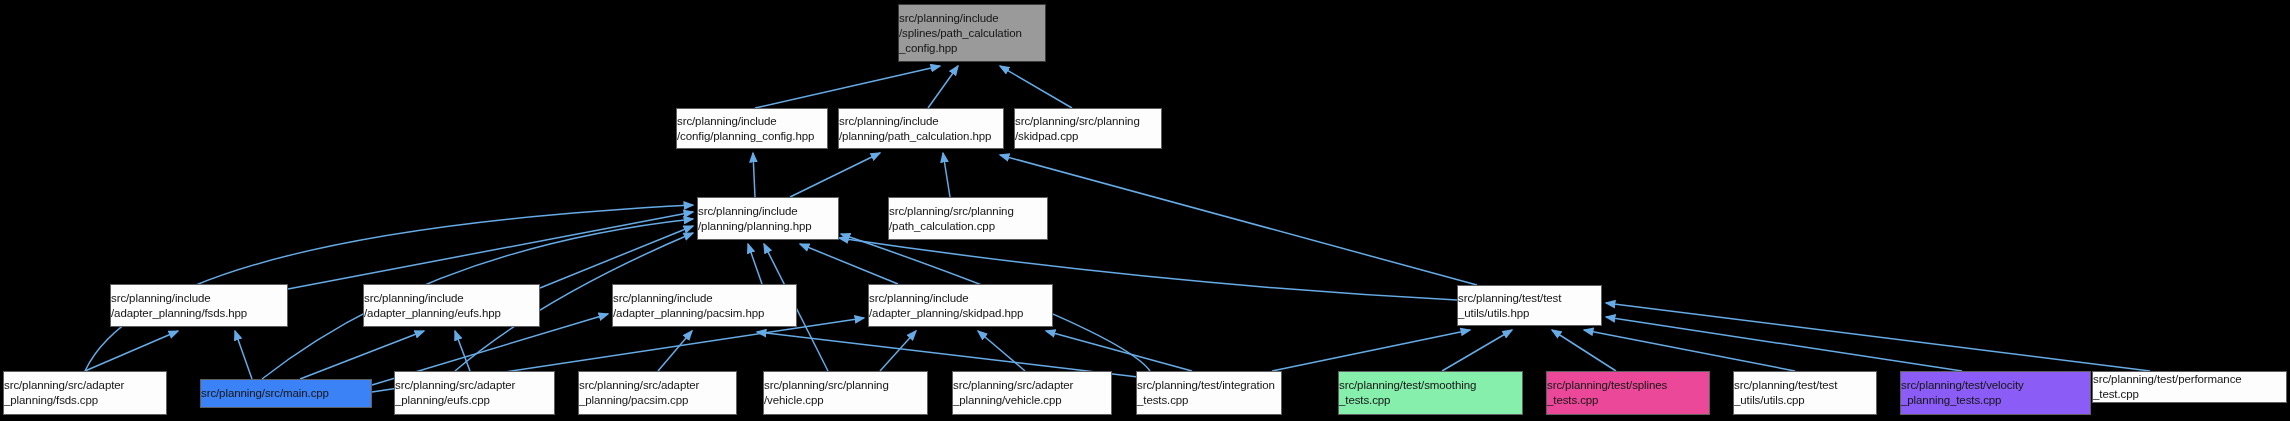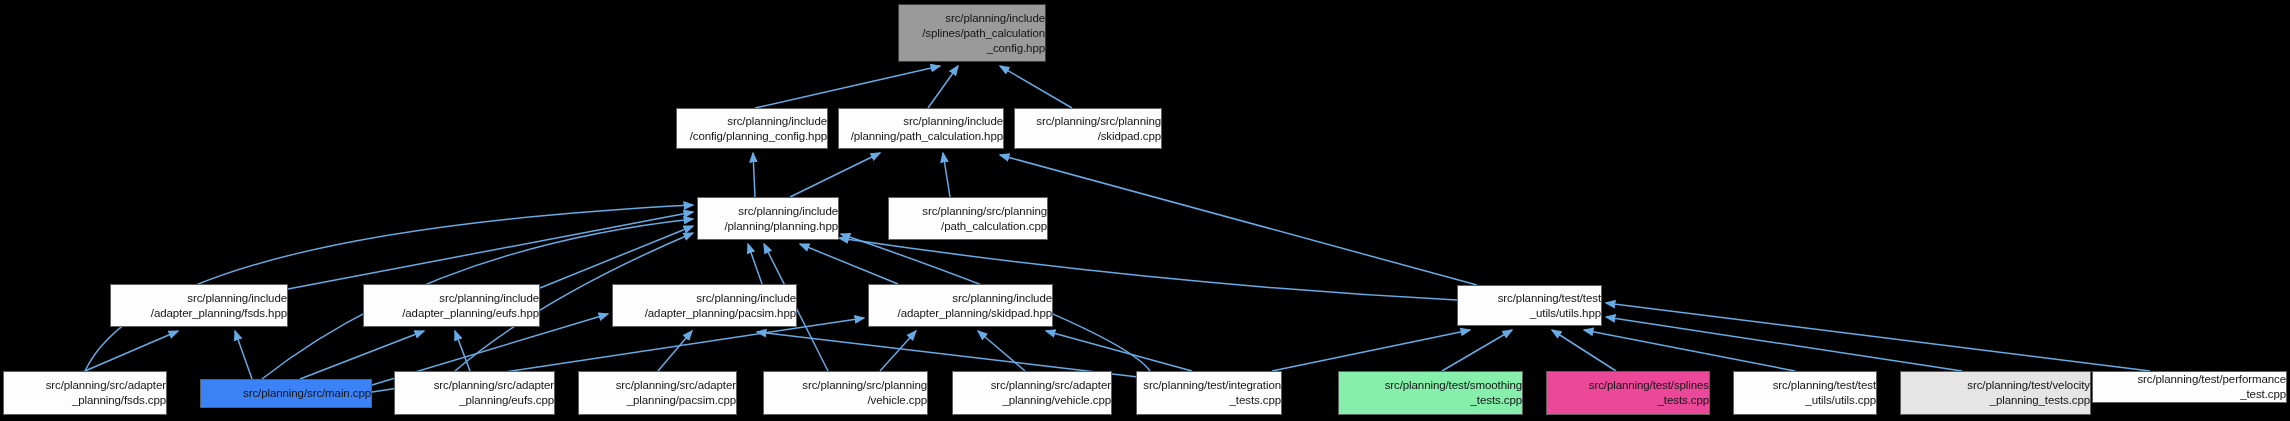--- a/index.html
+++ b/index.html
@@ -9,21 +9,21 @@
     background:#000;
     overflow:hidden;
     font-family:"Liberation Sans", sans-serif;
   }
   #edge-layer{position:absolute;left:0;top:0;width:2290px;height:421px;}
   .edge{fill:none;stroke-width:1.5px;}
   .node{
     position:absolute;
     box-sizing:border-box;
     display:flex;flex-direction:column;
-    align-items:flex-end;justify-content:center;
+    align-items:flex-start;justify-content:center;
     text-align:center;
     font-size:11.5px;line-height:15px;
     letter-spacing:-0.1px;
     color:#141414;
     cursor:pointer;
     white-space:nowrap;
   }
   .node .lbl{display:block;}
 </style>
 </head>
@@ -151,21 +151,21 @@
         <span class="lbl">_tests.cpp</span>
       </div>
       <div class="node" style="left: 1546px; top: 371px; width: 164px; height: 44px; background: #ec4899; border: 1.4px solid rgb(95, 95, 95);">
         <span class="lbl">src/planning/test/splines</span>
         <span class="lbl">_tests.cpp</span>
       </div>
       <div class="node" style="left: 1733px; top: 371px; width: 144px; height: 44px; background: rgb(253, 253, 253); border: 1.4px solid rgb(95, 95, 95);">
         <span class="lbl">src/planning/test/test</span>
         <span class="lbl">_utils/utils.cpp</span>
       </div>
-      <div class="node" style="left: 1900px; top: 371px; width: 191px; height: 44px; background: #e5e5e5; border: 1.4px solid rgb(95, 95, 95);">
+      <div class="node" style="left: 1900px; top: 371px; width: 191px; height: 44px; background: #8b5cf6; border: 1.4px solid rgb(95, 95, 95);">
         <span class="lbl">src/planning/test/velocity</span>
         <span class="lbl">_planning_tests.cpp</span>
       </div>
       <div class="node" style="left: 2092px; top: 371px; width: 195px; height: 32px; background: rgb(253, 253, 253); border: 1.4px solid rgb(95, 95, 95);">
         <span class="lbl">src/planning/test/performance</span>
         <span class="lbl">_test.cpp</span>
       </div>
     </div>
 </div>
 

